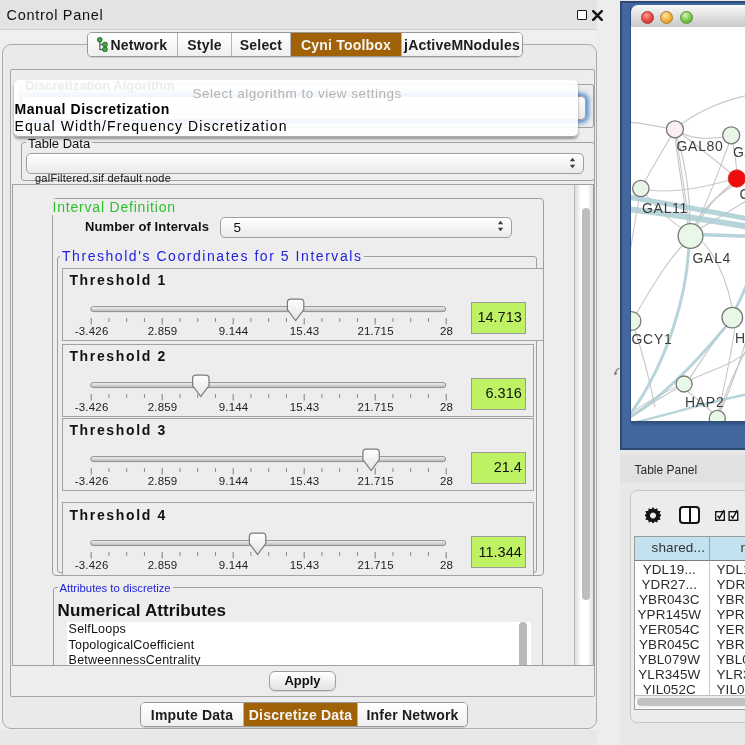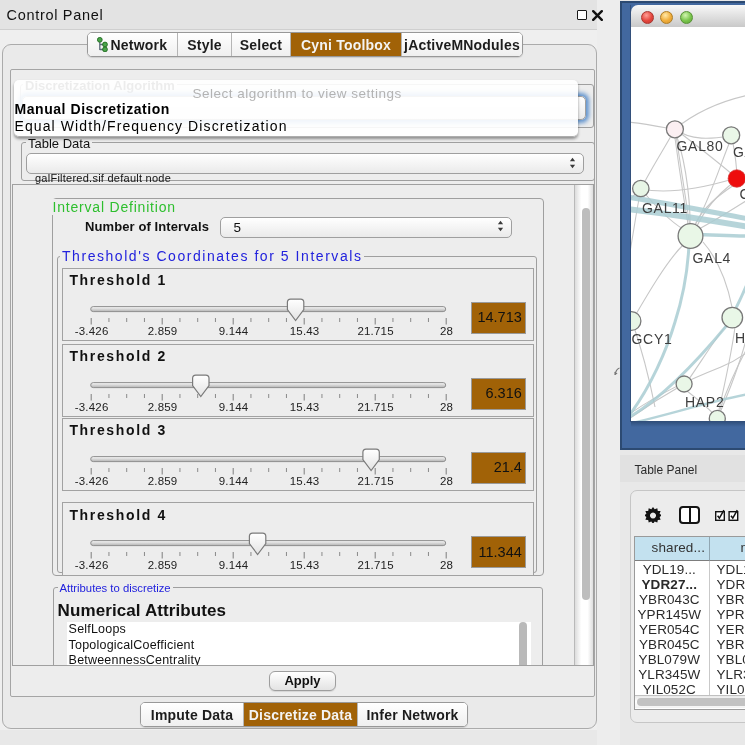--- a/index.html
+++ b/index.html
@@ -23,21 +23,21 @@
 .glabel{position:absolute;font-size:13px;background:#ededed;padding:0 2px;white-space:nowrap;}
 .combo{position:absolute;background:linear-gradient(#ffffff,#eaeaea);border:1px solid #9f9f9f;border-radius:5px;box-sizing:border-box;}
 .combo .ct{position:absolute;left:8px;top:1px;font-size:13.5px;letter-spacing:0.3px;color:#111;}
 .combo svg{position:absolute;right:7px;top:50%;margin-top:-7px;}
 
 #scrollpane{position:absolute;left:12px;top:184px;width:582px;height:482px;border:1px solid #a0a0a0;background:#ededed;box-sizing:border-box;overflow:hidden;}
 #vsb{position:absolute;right:0;top:0;width:18px;height:100%;border-left:1px solid #b9b9b9;background:linear-gradient(90deg,#dcdcdc,#ffffff 35%,#ffffff 70%,#dedede);}
 #vsb .thumb{position:absolute;left:7px;width:8px;border-radius:4px;background:#bdbdbd;}
 .tpanel{position:absolute;border:1px solid #a2a2a2;background:#ededed;}
 .tpanel .tt{position:absolute;left:6px;top:3.5px;font-size:14px;letter-spacing:1.65px;font-weight:700;color:#111;}
-.vbox{position:absolute;width:53px;height:30px;background:#a16207;border:1.5px solid #9a9a9a;}
+.vbox{position:absolute;width:53px;height:30px;background:#bef264;border:1.5px solid #9a9a9a;}
 .vbox span{position:absolute;right:3.5px;top:6.5px;font-size:14.5px;color:#111;}
 .tlabel{position:absolute;font-size:11.5px;letter-spacing:0.2px;color:#222;transform:translateX(-50%);white-space:nowrap;}
 
 #attrlist{position:absolute;background:#fff;overflow:hidden;}
 #attrlist div{font-size:12.5px;letter-spacing:0.2px;color:#111;padding-left:2px;height:15.5px;line-height:15.5px;}
 
 #applybtn{position:absolute;left:269px;top:671px;width:65px;height:18px;border:1px solid #9e9e9e;border-radius:6px;background:linear-gradient(#ffffff,#e3e3e3);font-size:13px;font-weight:600;color:#111;text-align:center;line-height:17px;box-shadow:0 1px 1px rgba(0,0,0,0.1);}
 
 #netwin{position:absolute;left:620px;top:1px;width:125px;height:449px;background:#42689f;}
 #nettitle{position:absolute;left:11px;top:4px;right:0;height:22px;background:linear-gradient(#f8f8f8,#c9c9c9);border-radius:7px 0 0 0;border-bottom:1px solid #9a9a9a;}
@@ -97,21 +97,21 @@
     <div style="position:absolute;left:72px;top:34px;font-size:13px;letter-spacing:0.1px;font-weight:700;color:#111;">Number of Intervals</div>
     <div class="combo" style="left:206.5px;top:31.5px;width:292px;height:21.5px;">
       <span class="ct" style="top:2px;left:13px;">5</span>
       <svg width="7" height="12" viewBox="0 0 7 12">
           <path d="M3.5 0.8 L6.1 4.2 L0.9 4.2 Z" fill="#3a3a3a"></path>
           <path d="M3.5 11.2 L6.1 7.8 L0.9 7.8 Z" fill="#3a3a3a"></path>
         </svg>
     </div>
     <div class="group" style="left:44.1px;top:70.5px;width:478px;height:315.5px;"></div>
     <div class="glabel" style="left:47px;top:62.5px;color:#2222dd;font-size:14px;letter-spacing:1.55px;">Threshold's Coordinates for 5 Intervals</div>
-<div class="tpanel" style="left:49.4px;top:82.5px;width:469.7px;height:71.5px;">
+<div class="tpanel" style="left:49.4px;top:82.5px;width:469.7px;height:71.5px;padding-left:10px;">
 <div class="tt">Threshold 1</div>
 <svg width="469" height="72" style="position:absolute;left:0;top:0;">
 <defs>
             <linearGradient id="thg" x1="0" y1="0" x2="0" y2="1">
               <stop offset="0" stop-color="#ffffff"></stop>
               <stop offset="1" stop-color="#e3e3e3"></stop>
             </linearGradient>
 <linearGradient id="trg" x1="0" y1="0" x2="0" y2="1">
               <stop offset="0" stop-color="#fbfbfb"></stop>
               <stop offset="1" stop-color="#b3b3b3"></stop>
@@ -412,21 +412,21 @@
     <path d="M16 6.8 L17.8 9.2 L22.3 1.2" stroke="#141414" stroke-width="1.5" fill="none"></path>
   </svg>
   <div id="dtable" style="position:absolute;left:3px;top:45.2px;width:122px;height:174px;border:1px solid #9a9a9a;background:#fff;overflow:hidden;box-sizing:border-box;">
     <div style="position:absolute;left:0;top:0;width:73.6px;height:22.4px;background:#c3e1ef;border-right:1px solid #90a6b2;border-bottom:1px solid #7d7d7d;text-align:center;text-indent:13px;font-size:13.5px;letter-spacing:0.1px;color:#333;line-height:22px;">shared...</div>
     <div style="position:absolute;left:74.6px;top:0;width:60px;height:22.4px;background:#c3e1ef;border-bottom:1px solid #7d7d7d;font-size:13.5px;color:#333;line-height:22px;">
         <span style="position:absolute;left:31px;">na</span>
       </div>
     <div style="position:absolute;left:73.6px;top:23.4px;width:1px;height:135px;background:#c9c9c9;"></div>
     <div id="rows1" style="position:absolute;left:-2.5px;top:24.9px;width:73.6px;text-align:center;font-size:13.5px;letter-spacing:0.1px;color:#2b2b2b;">
         <div style="height:15.05px;line-height:15.05px;">YDL19...</div>
-        <div style="height:15.05px;line-height:15.05px;font-weight:bold;">YDR27...</div>
+        <div style="height:15.05px;line-height:15.05px;">YDR27...</div>
         <div style="height:15.05px;line-height:15.05px;">YBR043C</div>
         <div style="height:15.05px;line-height:15.05px;">YPR145W</div>
         <div style="height:15.05px;line-height:15.05px;">YER054C</div>
         <div style="height:15.05px;line-height:15.05px;">YBR045C</div>
         <div style="height:15.05px;line-height:15.05px;">YBL079W</div>
         <div style="height:15.05px;line-height:15.05px;">YLR345W</div>
         <div style="height:15.05px;line-height:15.05px;">YIL052C</div>
       </div>
     <div id="rows2" style="position:absolute;left:81.5px;top:24.9px;width:50px;font-size:13.5px;letter-spacing:0.1px;color:#2b2b2b;">
         <div style="height:15.05px;line-height:15.05px;">YDL190W</div>

